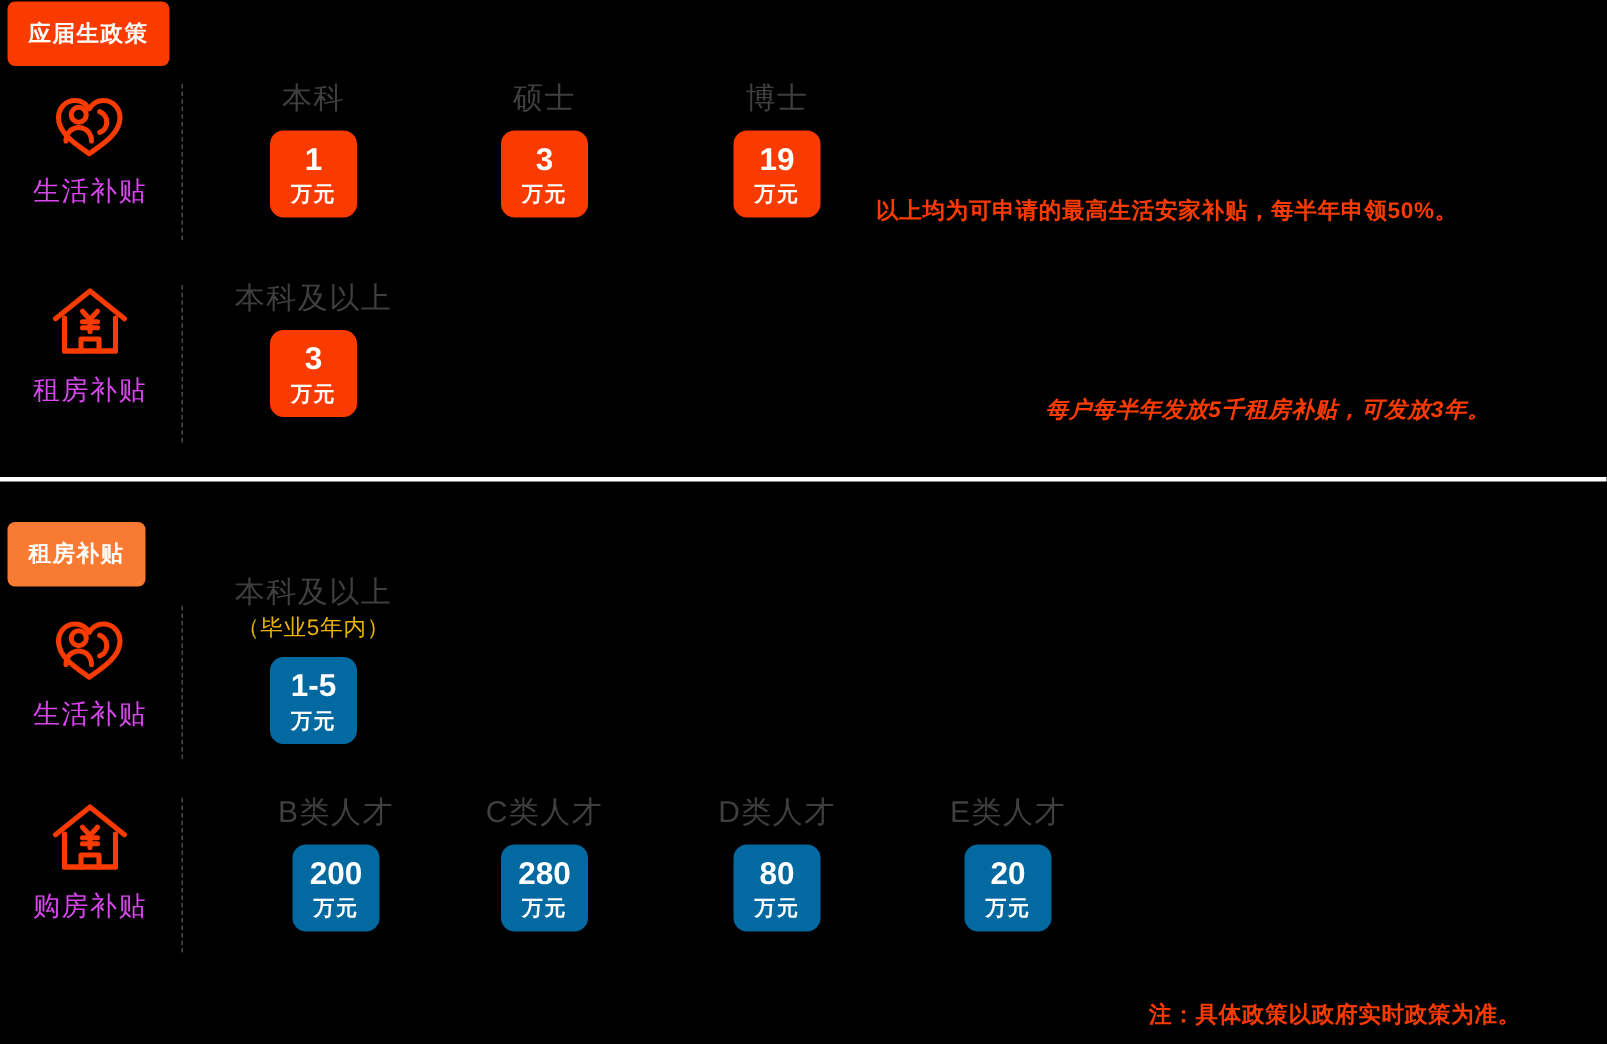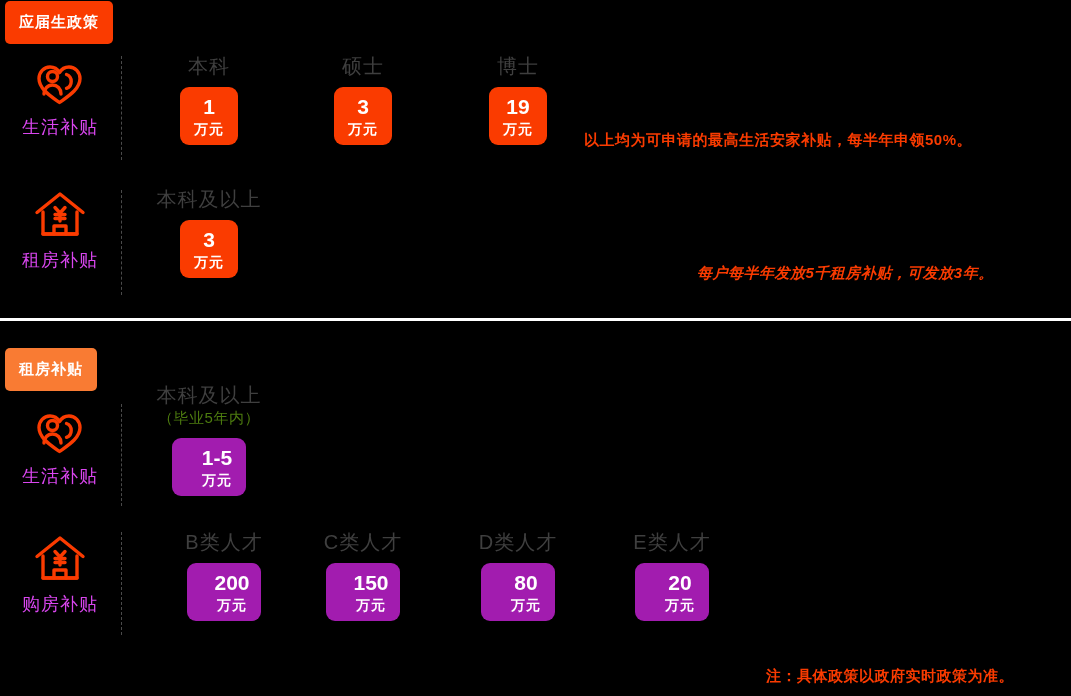--- a/index.html
+++ b/index.html
@@ -99,21 +99,21 @@
   }
   .cell .tier {
     font-size: 20px;
     color: #3f3f3f;
     letter-spacing: 1px;
     white-space: nowrap;
     line-height: 1.1;
   }
   .cell .tier-sub {
     font-size: 15px;
-    color: #4d7c0f;
+    color: #eab308;
     letter-spacing: 0.5px;
     white-space: nowrap;
     margin-top: 3px;
   }
   .amount {
     margin-top: 10px;
     width: 58px;
     height: 58px;
     border-radius: 9px;
     display: flex;
@@ -129,21 +129,21 @@
     letter-spacing: 0;
   }
   .amount .unit {
     margin-top: 5px;
     font-size: 14px;
     font-weight: 700;
     color: #ffffff;
     letter-spacing: 1px;
   }
   .amount.hot  { background: #fa3b00; }
-  .amount.warm { background: #a21caf; padding-left: 16px; }
+  .amount.warm { background: #0369a1; }
 
   
   .note {
     position: absolute;
     font-size: 15px;
     font-weight: 700;
     color: #fa3b00;
     letter-spacing: 0.5px;
     white-space: nowrap;
   }
@@ -267,21 +267,21 @@
     <span class="tier">B类人才</span>
     <span class="amount warm">
       <span class="num">200</span>
       <span class="unit">万元</span>
     </span>
   </div>
 
   <div class="cell" style="left:283px; top:531px;">
     <span class="tier">C类人才</span>
     <span class="amount warm">
-      <span class="num">150</span>
+      <span class="num">280</span>
       <span class="unit">万元</span>
     </span>
   </div>
 
   <div class="cell" style="left:438px; top:531px;">
     <span class="tier">D类人才</span>
     <span class="amount warm">
       <span class="num">80</span>
       <span class="unit">万元</span>
     </span>

